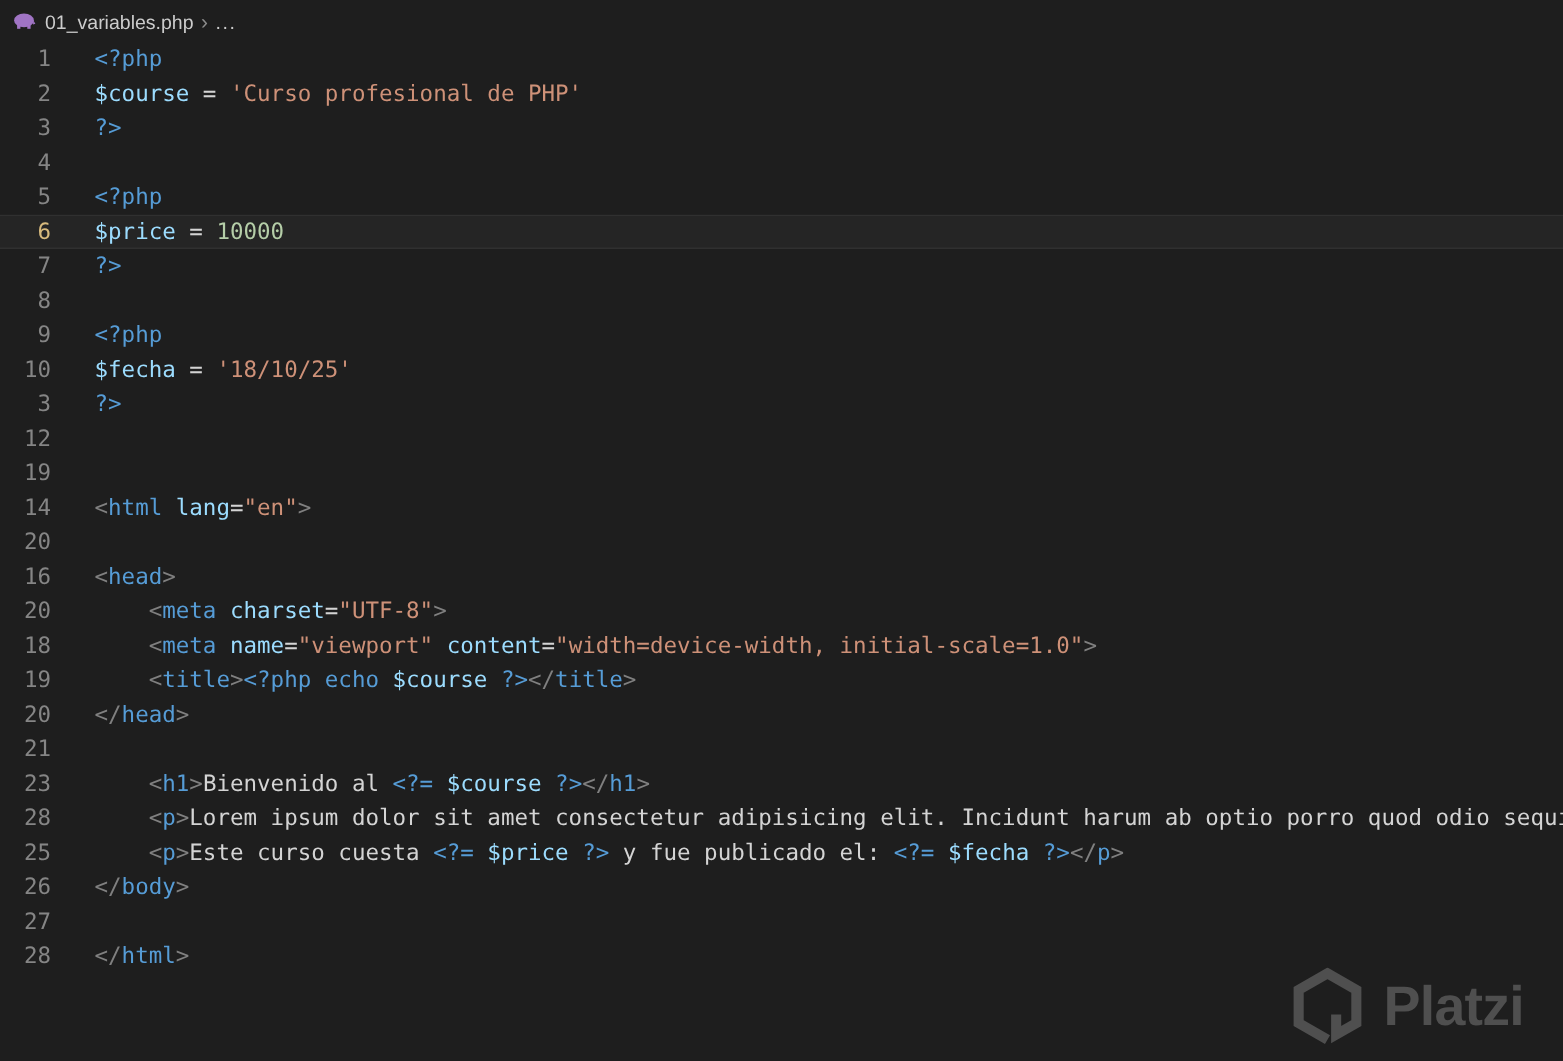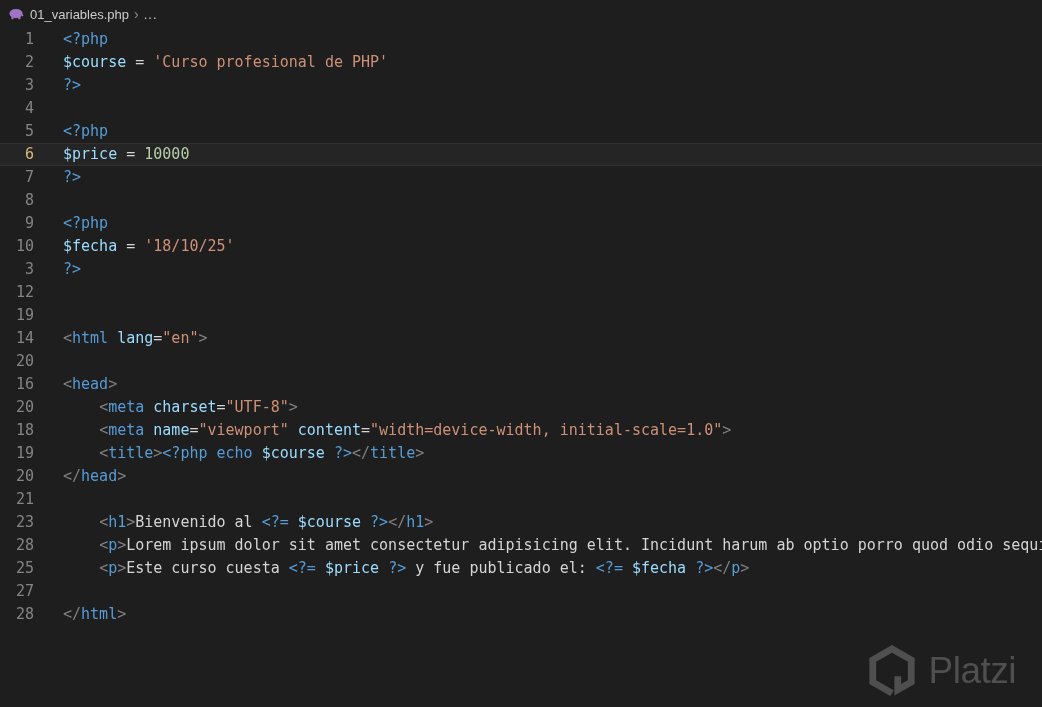--- a/index.html
+++ b/index.html
@@ -51,21 +51,21 @@
   .tk-txt{color:var(--c-txt);}
   .tk-pl{color:var(--c-pl);}
   
   .watermark{
     position:absolute;right:26px;bottom:10px;
     display:flex;align-items:center;gap:12px;
     pointer-events:none;
   }
   .watermark-text{
     font-family:"Liberation Sans",sans-serif;
-    font-size:37px;font-weight:400;letter-spacing:-0.5px;
+    font-size:37px;font-weight:700;letter-spacing:-0.5px;
     color:var(--c-watermark,#4f4f4f);
   }
 </style>
 </head>
 <body>
 
 <div class="app">
 
   <div class="breadcrumb-bar">
     <svg class="file-icon" viewBox="0 0 16 16">
@@ -169,20 +169,24 @@
       </div>
       <div class="line">
         <span class="num">28</span>
         <span class="code"><span class="tk-pl">    </span><span class="tk-punct">&lt;</span><span class="tk-tag">p</span><span class="tk-punct">&gt;</span><span class="tk-txt">Lorem ipsum dolor sit amet consectetur adipisicing elit. Incidunt harum ab optio porro quod odio sequi</span></span>
       </div>
       <div class="line">
         <span class="num">25</span>
         <span class="code"><span class="tk-pl">    </span><span class="tk-punct">&lt;</span><span class="tk-tag">p</span><span class="tk-punct">&gt;</span><span class="tk-txt">Este curso cuesta </span><span class="tk-pt">&lt;?=</span><span class="tk-var"> $price</span><span class="tk-pl"> </span><span class="tk-pt">?&gt;</span><span class="tk-txt"> y fue publicado el: </span><span class="tk-pt">&lt;?=</span><span class="tk-var"> $fecha</span><span class="tk-pl"> </span><span class="tk-pt">?&gt;</span><span class="tk-punct">&lt;/</span><span class="tk-tag">p</span><span class="tk-punct">&gt;</span></span>
       </div>
       <div class="line">
+        <span class="num">26</span>
+        <span class="code"><span class="tk-punct">&lt;/</span><span class="tk-tag">body</span><span class="tk-punct">&gt;</span></span>
+      </div>
+      <div class="line">
         <span class="num">27</span>
         <span class="code"></span>
       </div>
       <div class="line">
         <span class="num">28</span>
         <span class="code"><span class="tk-punct">&lt;/</span><span class="tk-tag">html</span><span class="tk-punct">&gt;</span></span>
       </div>
     </div>
 
   <div class="watermark">

